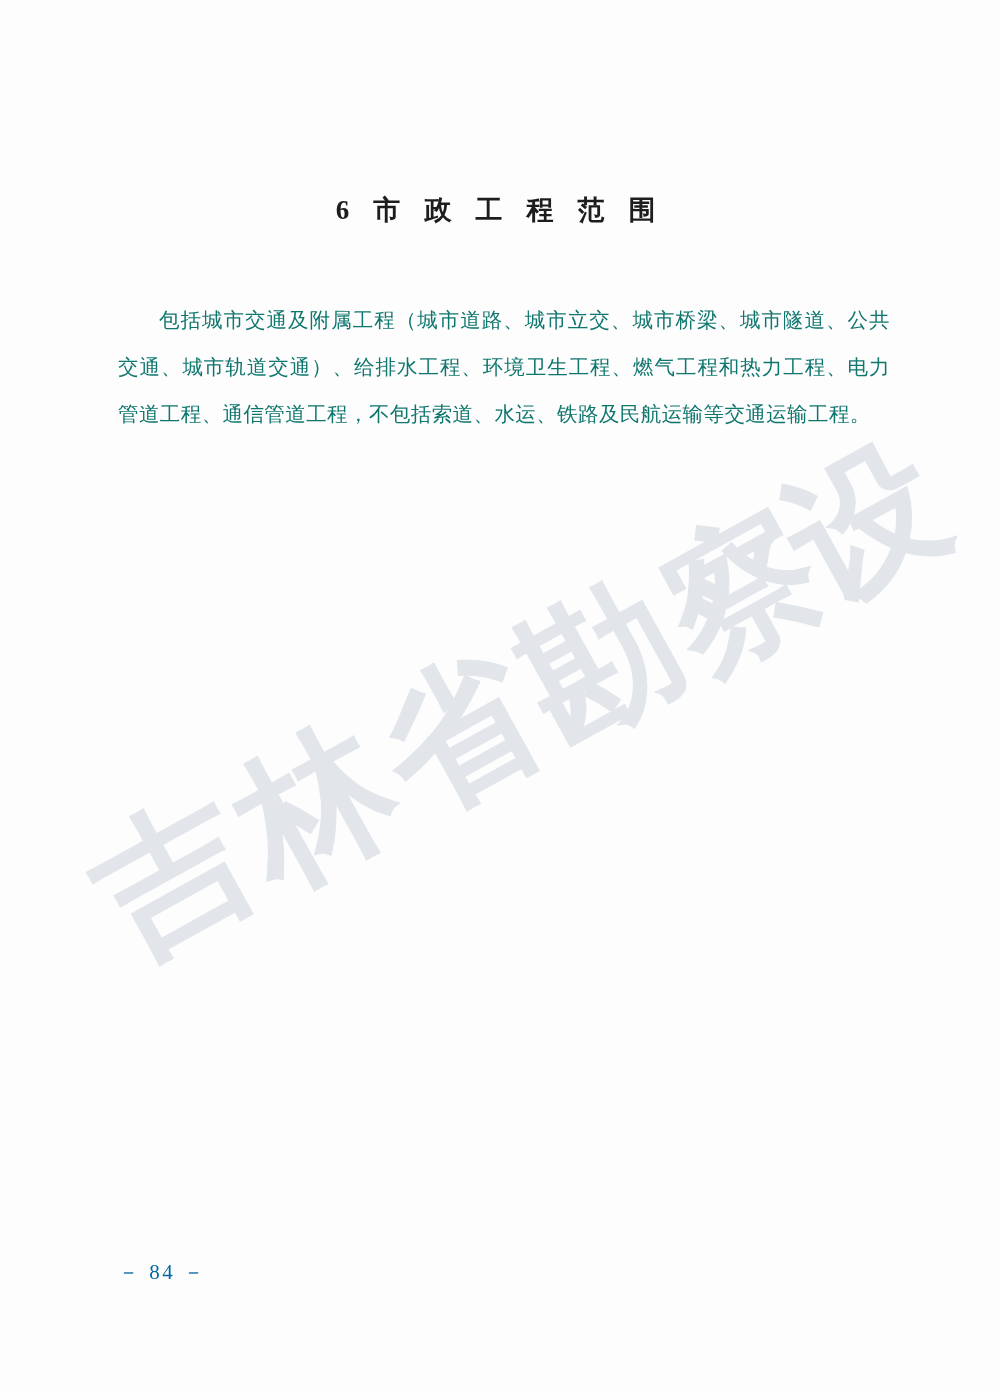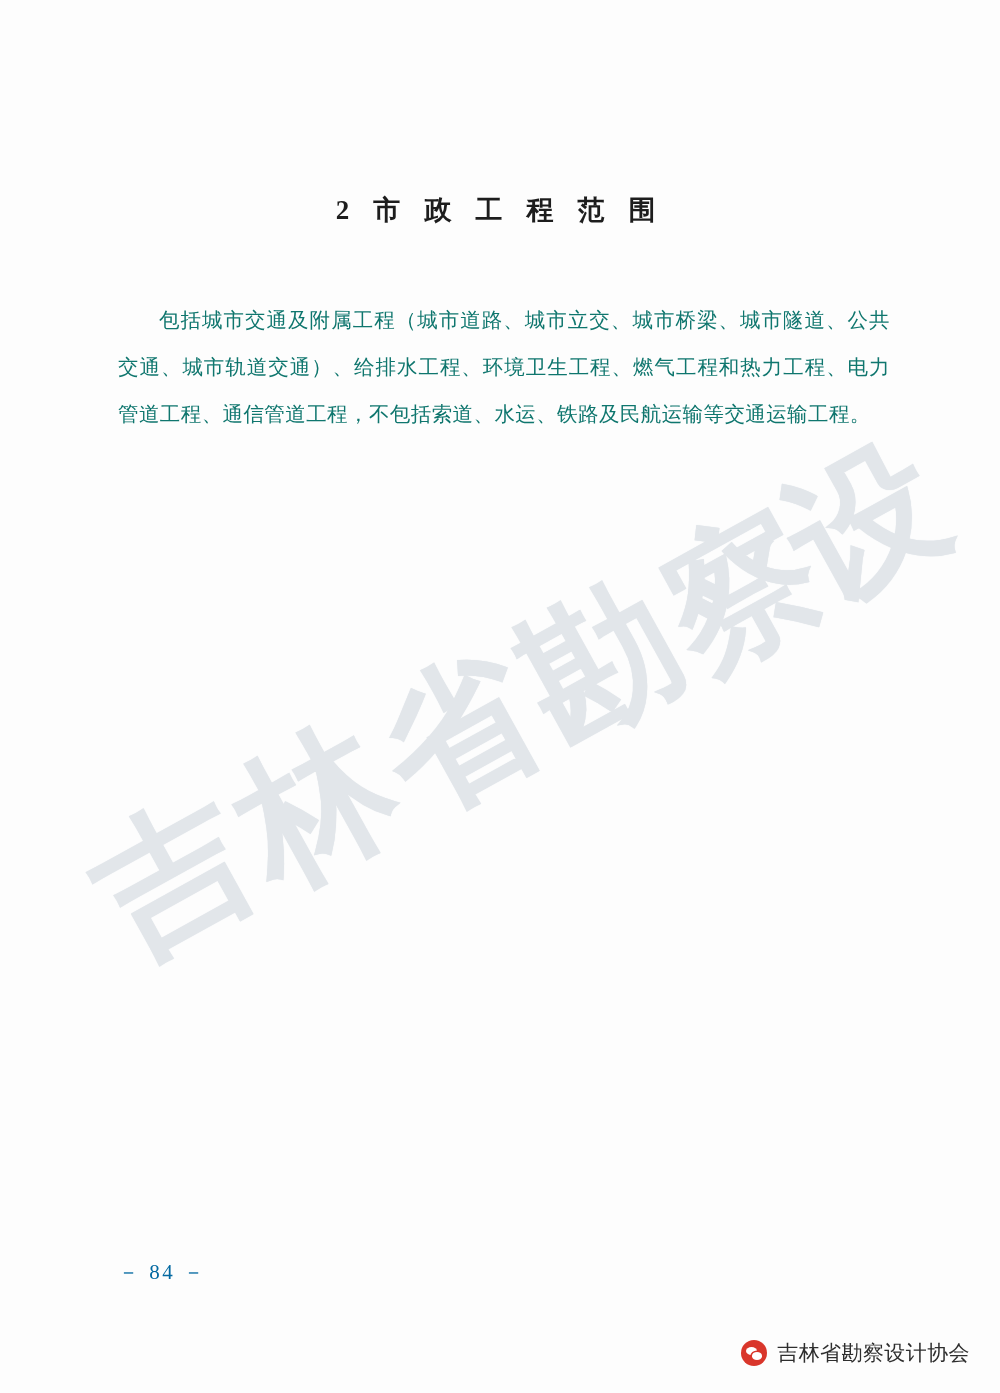--- a/index.html
+++ b/index.html
@@ -130,33 +130,29 @@
     color: #2e2e2e;
     font-family: "Liberation Serif", "DejaVu Serif", serif;
     letter-spacing: 0.02em;
   }
 </style>
 </head>
 <body>
 
 <div class="page">
 
-  <div class="doc-heading">2  市  政  工  程  范  围</div>
+  <div class="doc-heading">6  市  政  工  程  范  围</div>
 
   <div class="doc-body">包括城市交通及附属工程（城市道路、城市立交、城市桥梁、城市隧道、公共交通、城市轨道交通）、给排水工程、环境卫生工程、燃气工程和热力工程、电力管道工程、通信管道工程，不包括索道、水运、铁路及民航运输等交通运输工程。</div>
 
   <div class="watermark">
     <span class="wm1">吉</span>
     <span class="wm2">林</span>
     <span class="wm3">省</span>
     <span class="wm4">勘</span>
     <span class="wm5">察</span>
     <span class="wm6">设</span>
   </div>
 
   <div class="page-number">－ 84 －</div>
 
-  <div class="footer-badge">
-    <span class="wechat-logo"></span>
-    <span class="footer-text">吉林省勘察设计协会</span>
-  </div>
 
 </div>
 
 </body></html>

